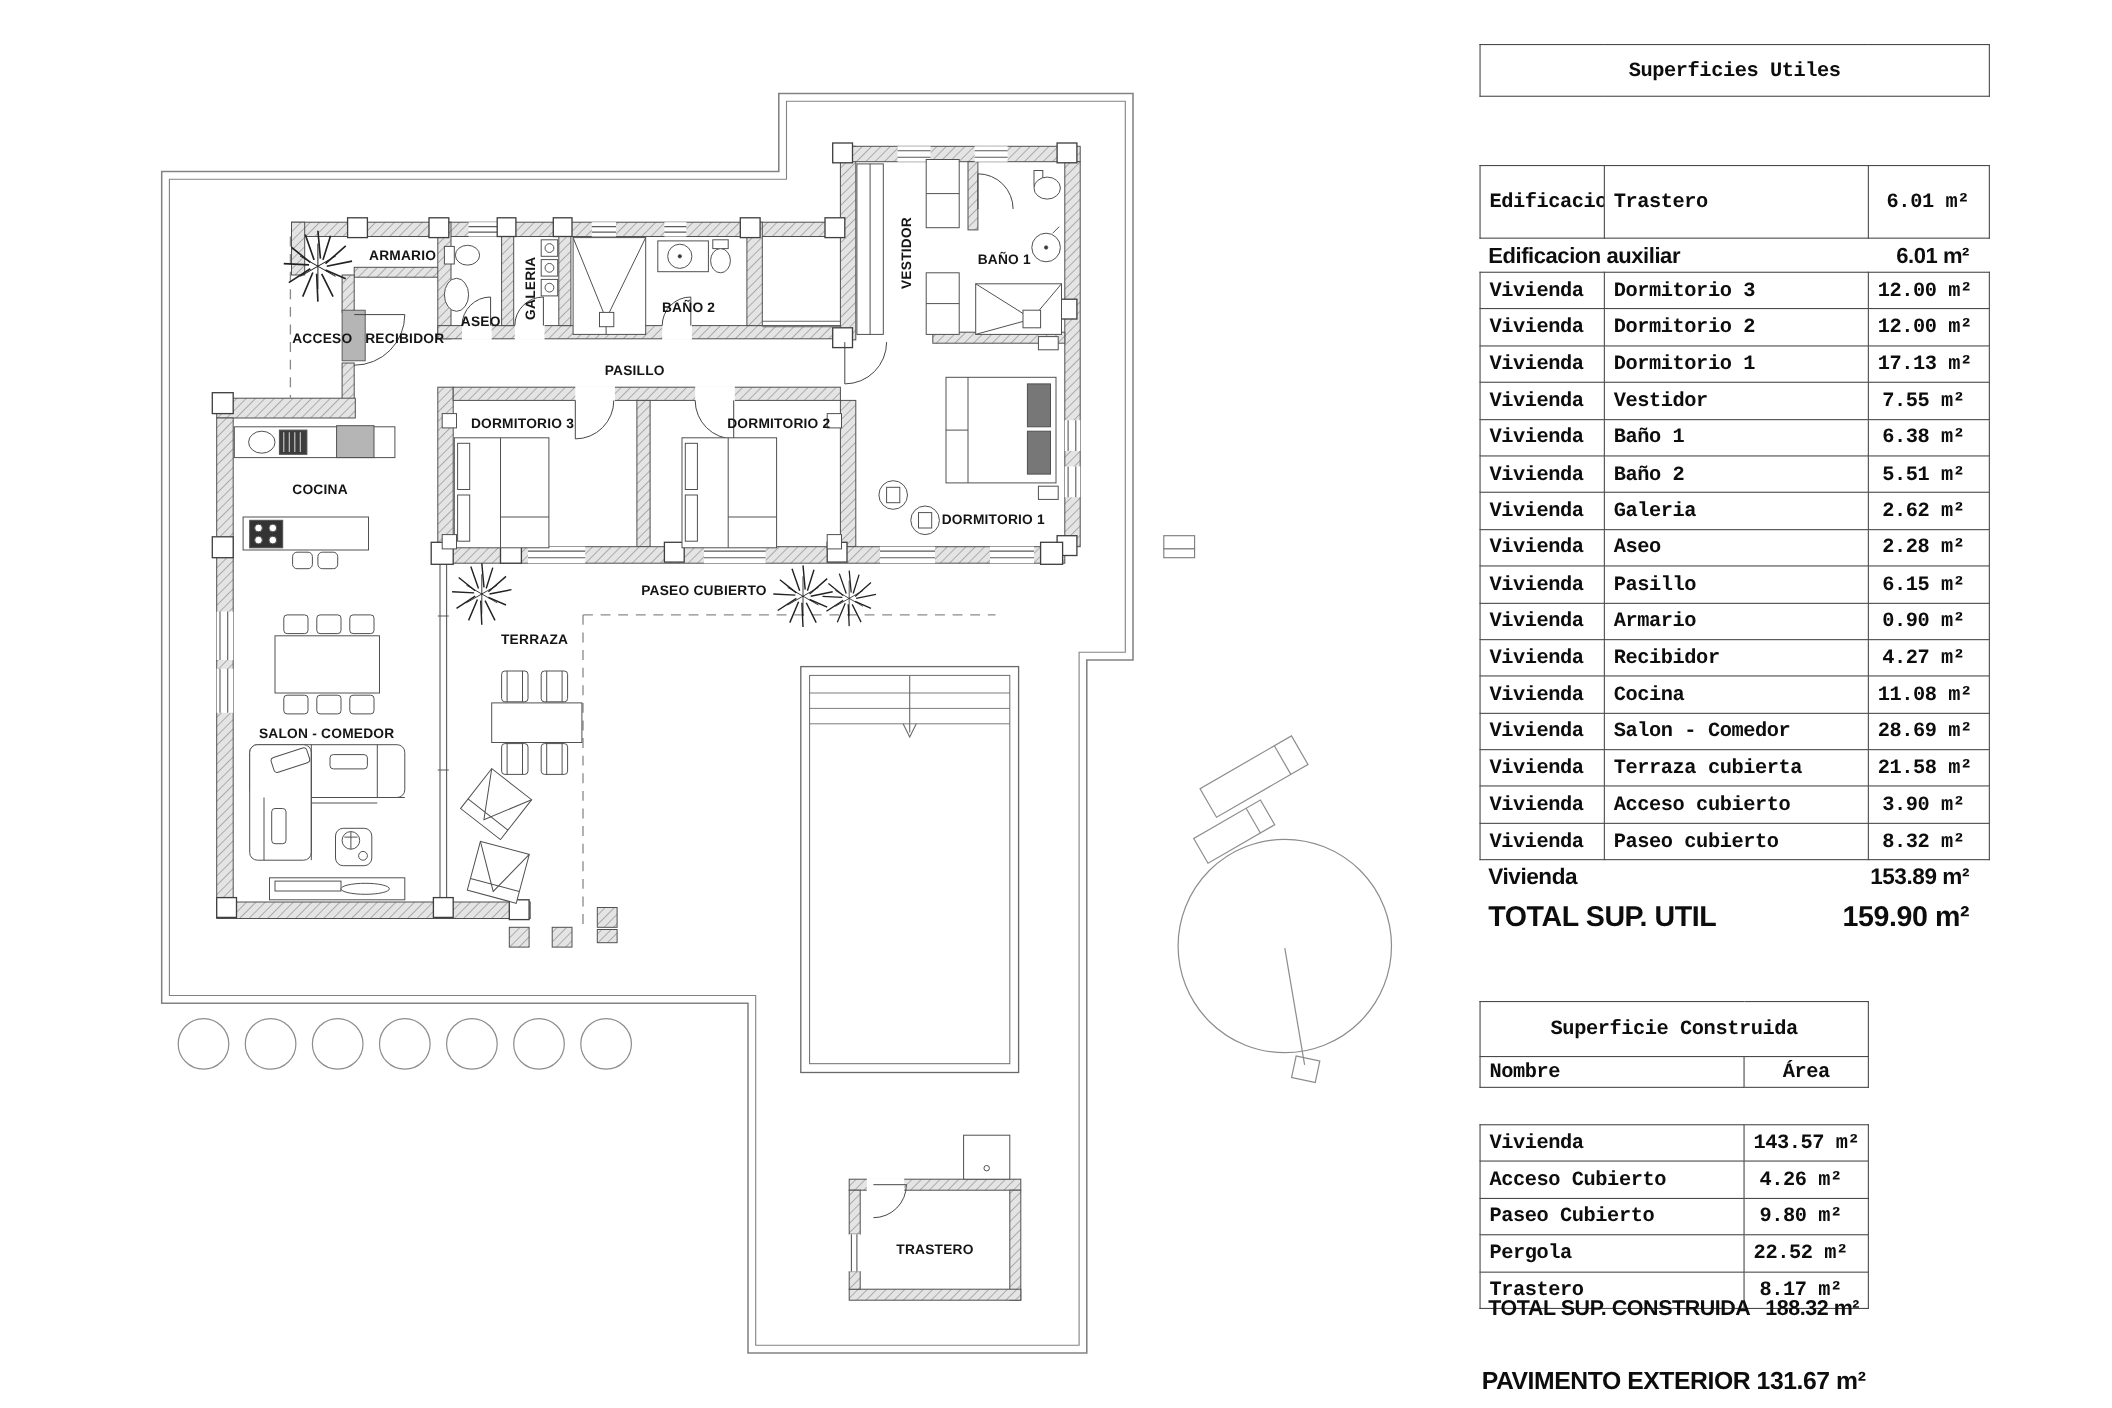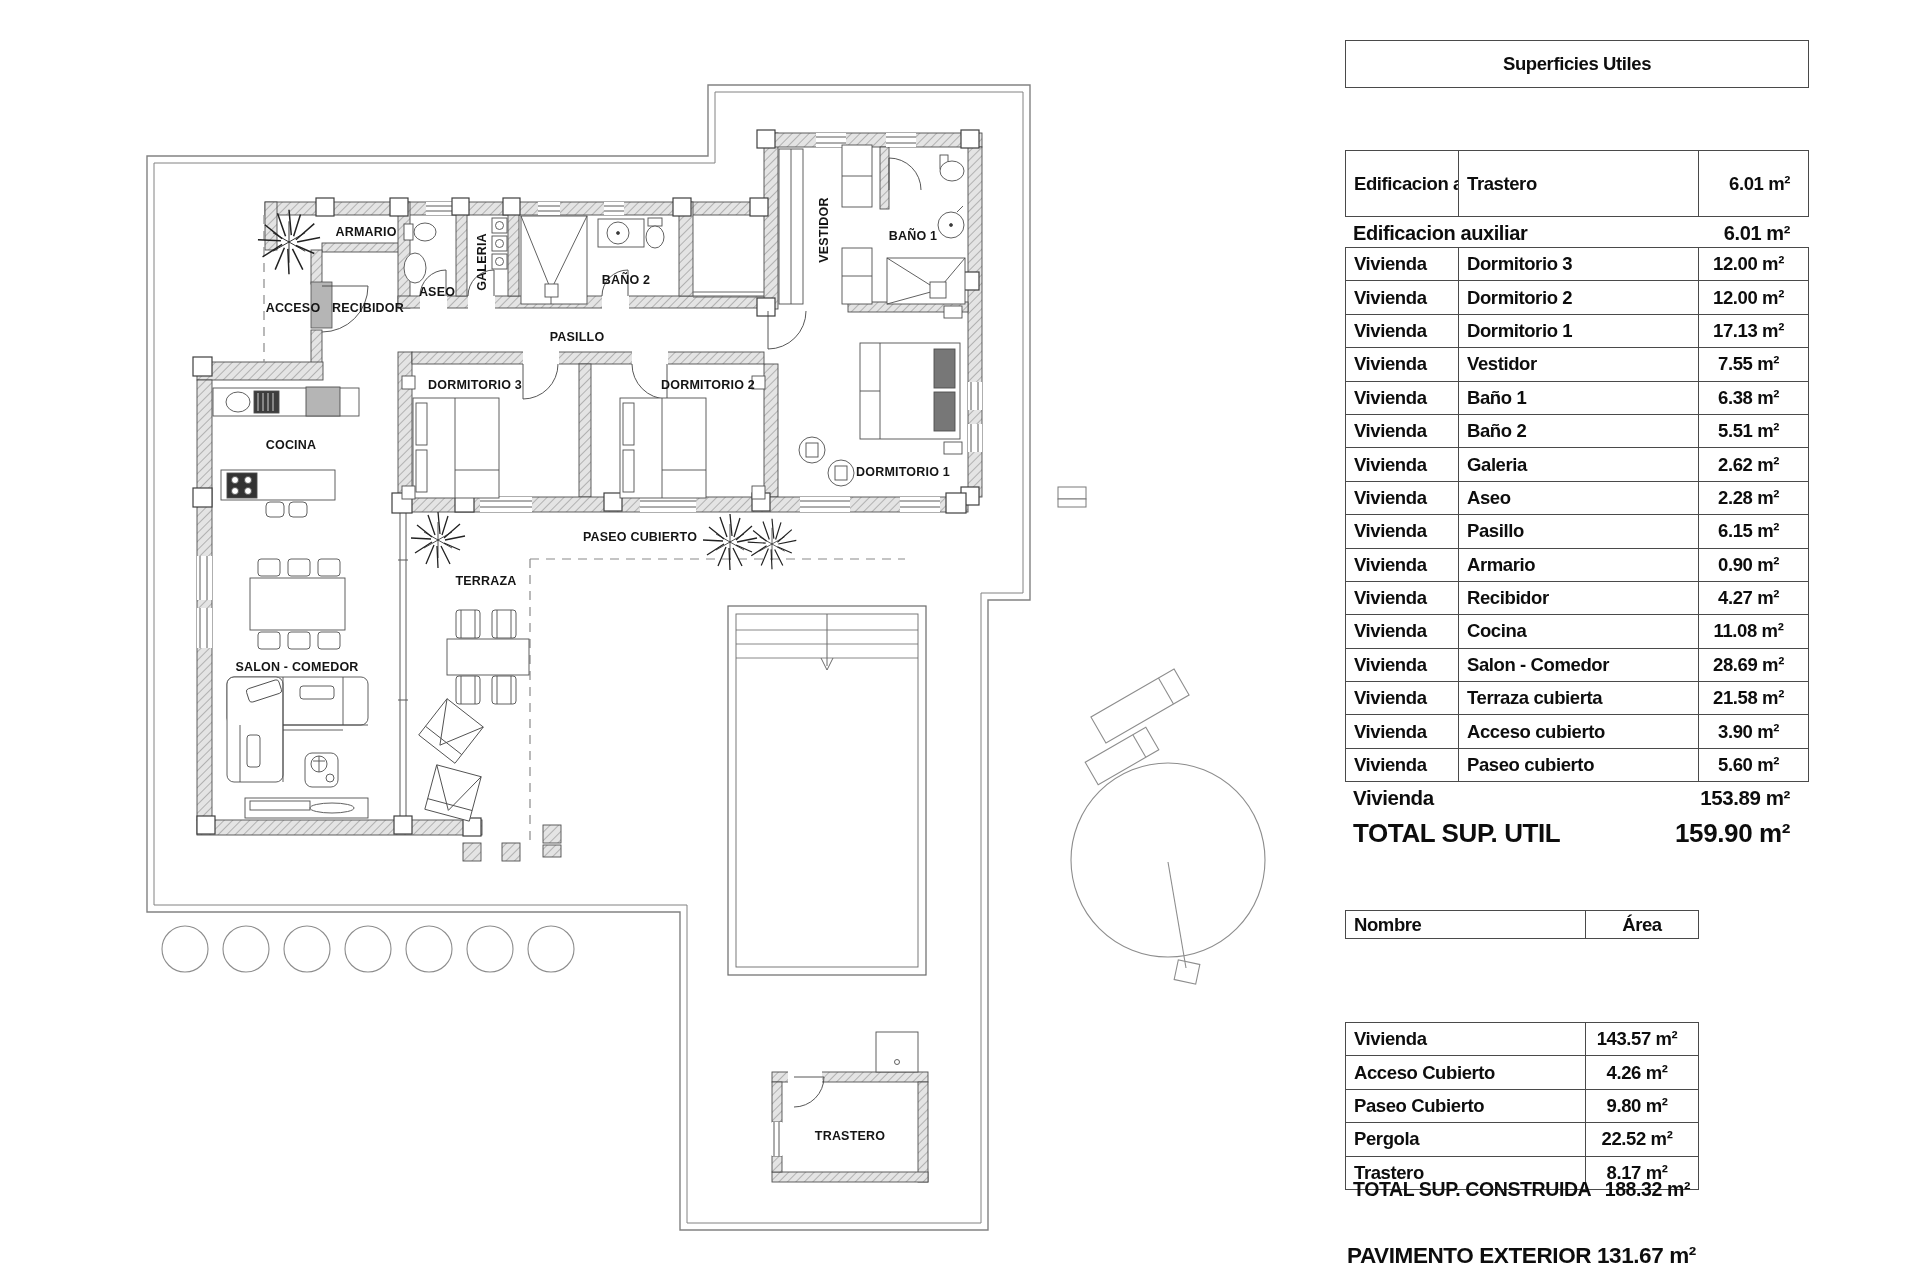--- a/index.html
+++ b/index.html
@@ -3,21 +3,21 @@
 <meta charset="utf-8">
 <style>
   html,body{margin:0;padding:0;background:#fff;}
   #page{position:relative;width:1920px;height:1280px;background:#ffffff;overflow:hidden;
         font-family:"Liberation Sans",sans-serif;color:#0d0d0d;}
   svg text{font-family:"Liberation Sans",sans-serif;font-weight:bold;fill:#141414;}
   .room-label{font-size:12.5px;letter-spacing:.2px;}
   
   .abs{position:absolute;}
   table{border-collapse:collapse;table-layout:fixed;}
-  .tbl{border:1.6px solid #3c3c3c;}
+  .tbl{border:1.6px solid #3c3c3c;font-family:Liberation Mono, monospace;}
   .tbl td,.tbl th{border:1.1px solid #4a4a4a;font-weight:bold;letter-spacing:-0.4px;
                   font-size:18.5px;padding:0 0 0 8px;text-align:left;vertical-align:middle;
                   overflow:hidden;white-space:nowrap;}
   .tbl .area{text-align:center;padding-right:18px;}
   .title-cell{text-align:center !important;font-size:22px;height:46px;padding:0 !important;}
   .colhead{height:27px;font-size:19px;}
   .colhead.area-h{text-align:center !important;padding:0 !important;}
   .row-h td{height:32.4px;}
   .aux-cell{vertical-align:top;padding-top:3px;font-size:19.5px;white-space:normal;line-height:1.15;}
   .sumline{display:flex;justify-content:space-between;font-weight:bold;letter-spacing:-0.4px;}
@@ -471,40 +471,43 @@
           <td class="area">21.58 m²</td>
         </tr>
         <tr class="row-h">
           <td>Vivienda</td>
           <td>Acceso cubierto</td>
           <td class="area">3.90 m²</td>
         </tr>
         <tr class="row-h">
           <td>Vivienda</td>
           <td>Paseo cubierto</td>
-          <td class="area">5.60 m²</td>
+          <td class="area">8.32 m²</td>
         </tr>
       </tbody>
   </table>
 
   <div class="abs sumline" style="left:1345px;top:786px;width:463px;font-size:20.5px;">
     <span class="lbl">Vivienda</span>
     <span class="val">153.89 m²</span>
   </div>
   <div class="abs sumline" style="left:1345px;top:818px;width:463px;font-size:26px;">
     <span class="lbl">TOTAL SUP. UTIL</span>
     <span class="val">159.90 m²</span>
   </div>
 
   <table class="tbl abs" style="left:1345px;top:910px;width:353px;">
     <colgroup>
         <col style="width:240px">
         <col style="width:113px">
       </colgroup>
     <tbody>
+        <tr>
+          <td colspan="2" class="title-cell" style="height:49px;">Superficie Construida</td>
+        </tr>
     <tr>
       <td class="colhead">Nombre</td>
       <td class="colhead area-h">Área</td>
     </tr>
   </tbody>
     </table>
 
   <table class="tbl abs" style="left:1345px;top:1022px;width:353px;">
     <colgroup>
         <col style="width:240px">

